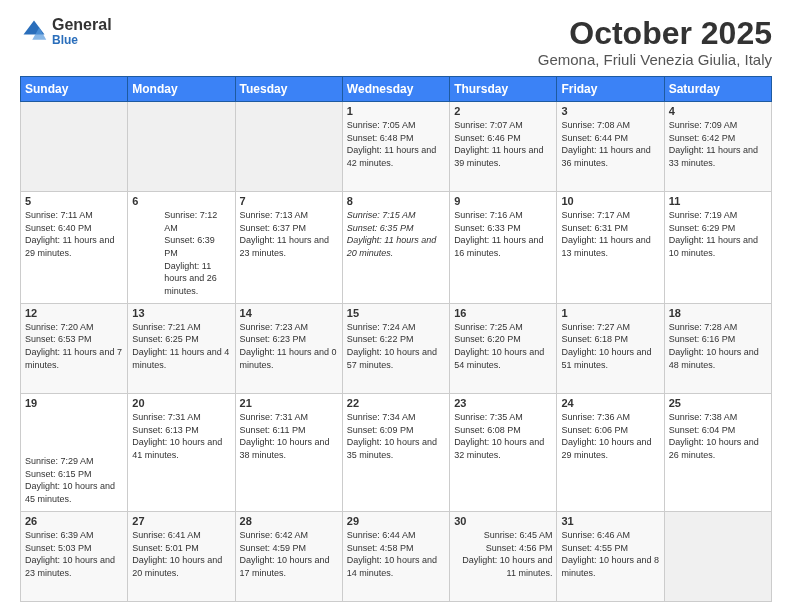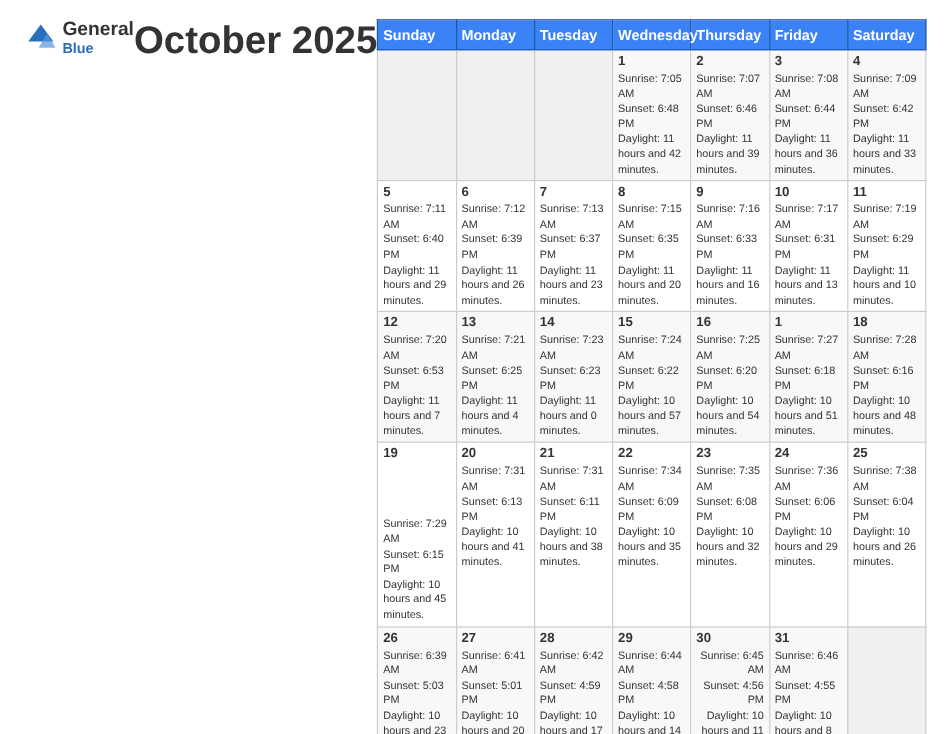--- a/index.html
+++ b/index.html
@@ -8,21 +8,21 @@
       height: 612px;
       font-family: Arial, sans-serif;
       background: #fff;
       overflow: hidden;
     }
     .page {
       width: 792px;
       height: 612px;
       padding: 16px 20px 10px 20px;
       display: flex;
-      flex-direction: row;
+      flex-direction: column;
     }
     .header {
       display: flex;
       justify-content: space-between;
       align-items: flex-start;
       margin-bottom: 8px;
     }
     .logo {
       display: flex;
       align-items: center;
@@ -113,20 +113,21 @@
         <polygon points="16,4 28,20 4,20" fill="#2a6ebb"></polygon>
         <polygon points="22,12 30,26 14,26" fill="#5599dd" opacity="0.7"></polygon>
       </svg>
       <div class="logo-text">
         <span class="logo-general">General</span>
         <span class="logo-blue">Blue</span>
       </div>
     </div>
     <div class="title-section">
       <div class="month-title">October 2025</div>
+      <div class="location-title">Gemona, Friuli Venezia Giulia, Italy</div>
     </div>
   </div>
 
   <table class="calendar">
     <thead>
       <tr>
       <th>Sunday</th>
           <th>Monday</th>
           <th>Tuesday</th>
           <th>Wednesday</th>
@@ -167,33 +168,33 @@
         </tr>
         <tr>
           <td>
             <span class="day-number">5</span>
             <div class="day-info" style="white-space: pre-line;">Sunrise: 7:11 AM
 Sunset: 6:40 PM
 Daylight: 11 hours and 29 minutes.</div>
           </td>
           <td>
             <span class="day-number">6</span>
-            <div class="day-info" style="white-space: pre-line;">Sunrise: 7:12 AM
+            <div class="day-info" style="white-space: pre-line; margin-left: 32px;">Sunrise: 7:12 AM
 Sunset: 6:39 PM
 Daylight: 11 hours and 26 minutes.</div>
           </td>
           <td>
             <span class="day-number">7</span>
             <div class="day-info" style="white-space: pre-line;">Sunrise: 7:13 AM
 Sunset: 6:37 PM
 Daylight: 11 hours and 23 minutes.</div>
           </td>
           <td>
             <span class="day-number">8</span>
-            <div class="day-info" style="white-space: pre-line;">Sunrise: 7:15 AM
+            <div class="day-info" style="white-space: pre-line; font-style: italic;">Sunrise: 7:15 AM
 Sunset: 6:35 PM
 Daylight: 11 hours and 20 minutes.</div>
           </td>
           <td>
             <span class="day-number">9</span>
             <div class="day-info" style="white-space: pre-line;">Sunrise: 7:16 AM
 Sunset: 6:33 PM
 Daylight: 11 hours and 16 minutes.</div>
           </td>
           <td>

